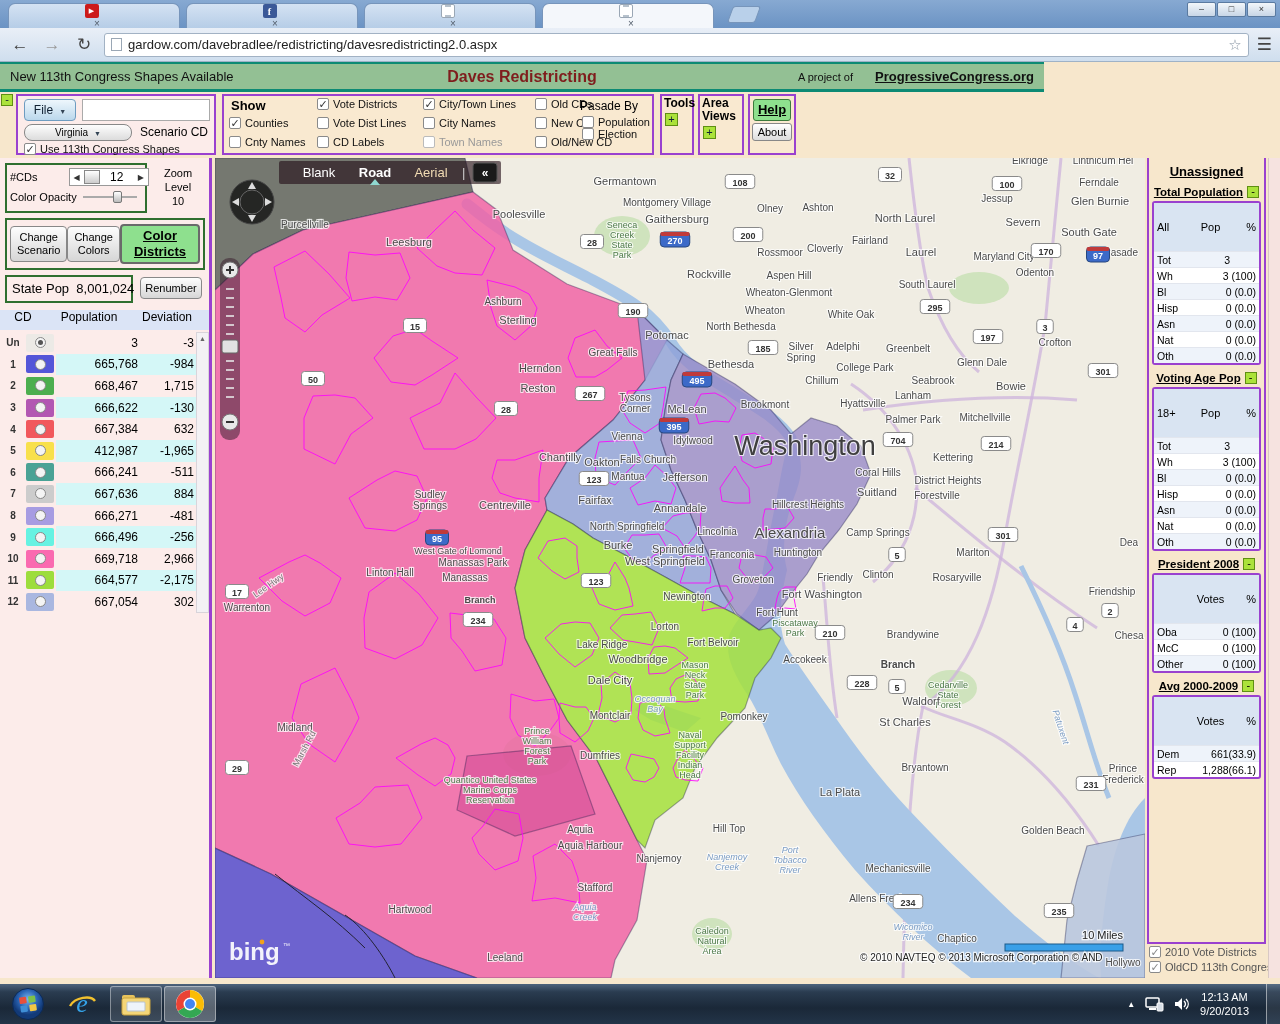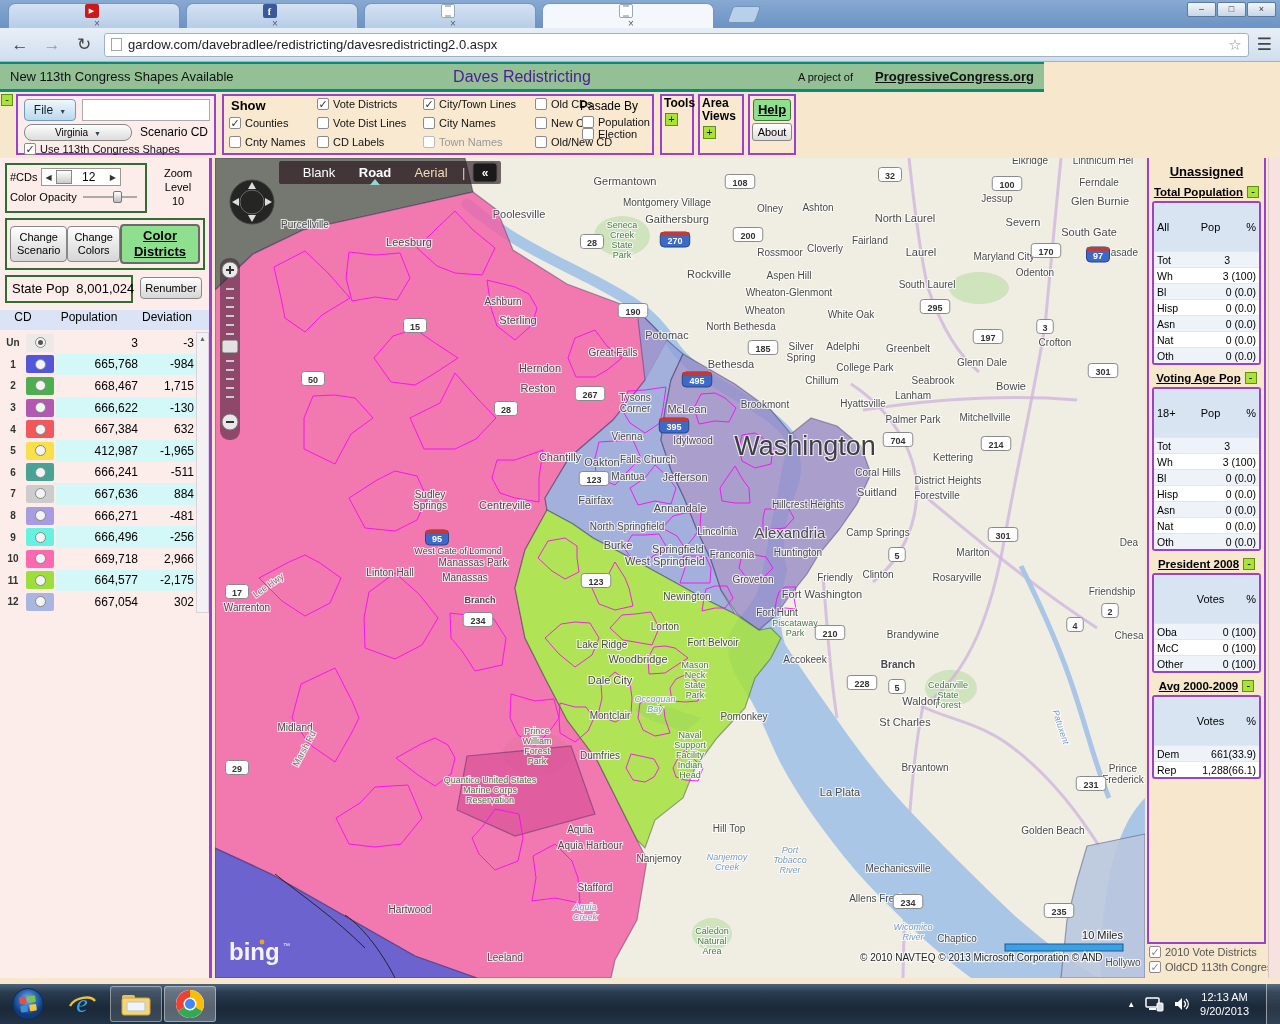--- a/index.html
+++ b/index.html
@@ -39,21 +39,21 @@
   #urlbar .doc { width:11px; height:13px; background:#fff; border:1px solid #9aa7b5; }
   #urltext { flex:1; font-size:13px; color:#222; white-space:nowrap; overflow:hidden; }
   #star { color:#8a97a5; font-size:15px; }
   #menu { color:#444; font-size:17px; }
 
   
   #appheader { position:absolute; left:0; top:62px; width:1044px; height:30px;
     background:#93c094; border-top:2px solid #0d8a74; border-bottom:3px solid #0d8a74;
     display:flex; align-items:center; }
   #notice { font-size:13px; color:#111; margin-left:10px; width:420px; }
-  #apptitle { font-size:16px; font-weight:normal; color:#4c1d95; flex:1; text-align:center; }
+  #apptitle { font-size:16px; font-weight:bold; color:#7f1d1d; flex:1; text-align:center; }
   #project { width:420px; text-align:right; margin-right:10px; font-size:11px; color:#111; }
   #project b { font-size:13px; text-decoration:underline;margin-left:19px; }
 
   
   #controls { position:absolute; left:0; top:92px; width:1280px; height:66px; background:#f7e7cc; }
   .pbox { position:absolute; border:2px solid #9a41cf; background:#f9e9d0; }
   #collapse-left { position:absolute; left:1px; top:2px; width:12px; height:12px; background:#abe23a;
      border:1px solid #5f8f13; font-size:11px; line-height:9px; text-align:center; color:#123; }
   #filebox { left:16px; top:2px; width:200px; height:61px; background:#fcecea; }
   #filebtn { position:absolute; left:6px; top:3px; width:52px; height:22px;
@@ -90,21 +90,21 @@
      text-decoration:underline; text-align:center; line-height:20px; }
   #aboutbtn { margin:2px auto; display:block; width:40px; height:18px;
      background:linear-gradient(#fff,#ddd); border:1px solid #888; border-radius:3px;
      font-size:11px; text-align:center; line-height:16px; }
 
   
   #sidebar { position:absolute; left:0; top:158px; width:212px; height:826px;
     background:#fcecea; border-right:3px solid #9a41cf; }
   .gbox { position:absolute; border:2px solid #2f6f2f; }
   #cdsbox { left:5px; top:5px; width:142px; height:50px; }
-  #cds-row { display:flex; align-items:center; font-size:11px; padding:3px 2px 0 3px; }
+  #cds-row { display:flex; align-items:center; font-size:11px; padding:3px 2px 0 3px;gap:28px; }
   #cds-row .spin { display:flex; align-items:center; border:1px solid #999; background:#fff;
      margin-left:3px; height:18px; }
   #cds-row .arrbtn { font-size:8px; padding:0 4px; color:#333; }
   #cds-row .thumb { width:16px; height:14px; background:linear-gradient(#fff,#ccc); border:1px solid #888; }
   #cds-row .val { width:34px; text-align:center; font-size:12px; }
   #opacity-row { display:flex; align-items:center; font-size:11px; padding:5px 2px 0 3px; }
   #opacity-row .track { flex:1; height:2px; background:#aaa; margin:0 6px; position:relative; }
   #opacity-row .knob { position:absolute; left:55%; top:-5px; width:9px; height:12px;
      background:linear-gradient(#fff,#bbb); border:1px solid #777; border-radius:2px; }
   #zoomlvl { position:absolute; left:152px; top:8px; width:52px; text-align:center; font-size:11px;

